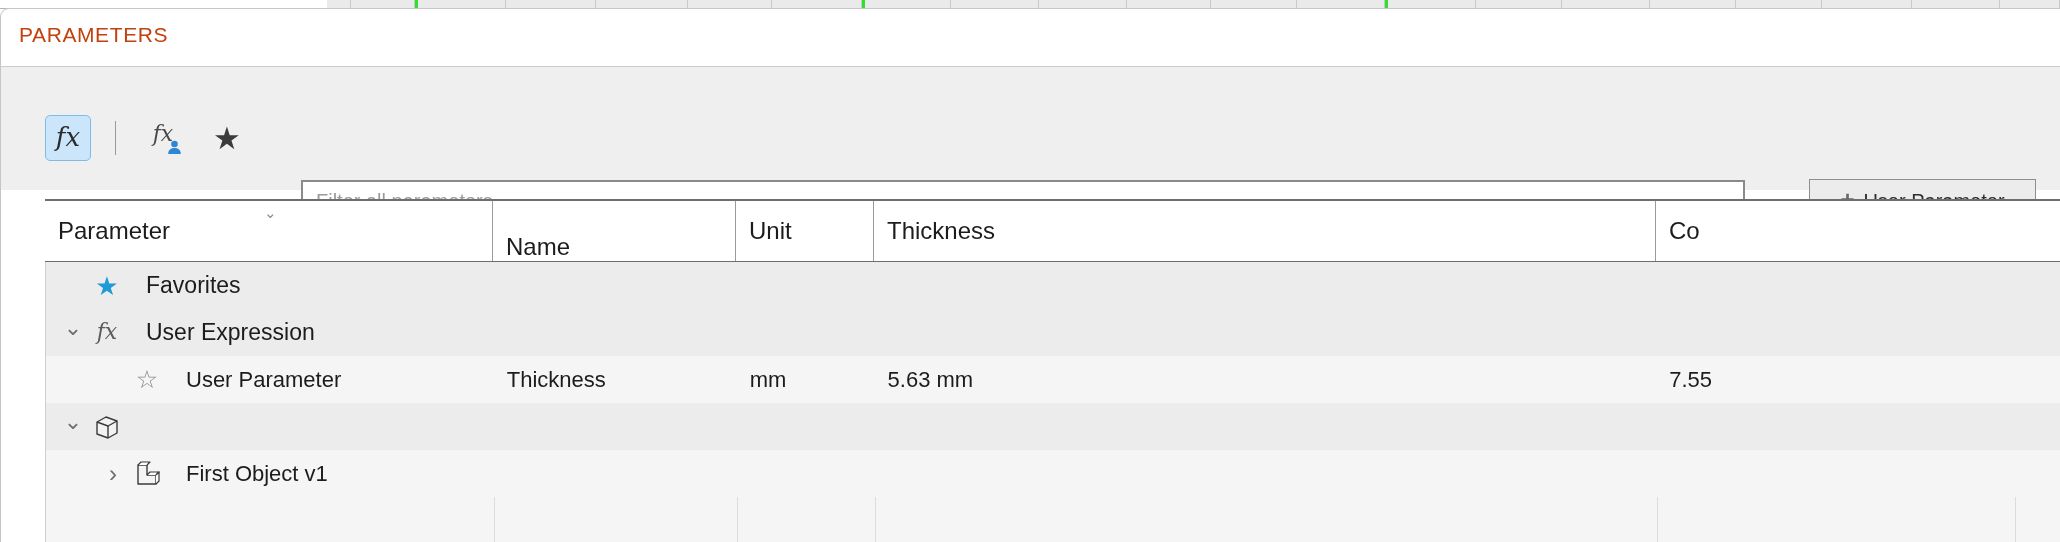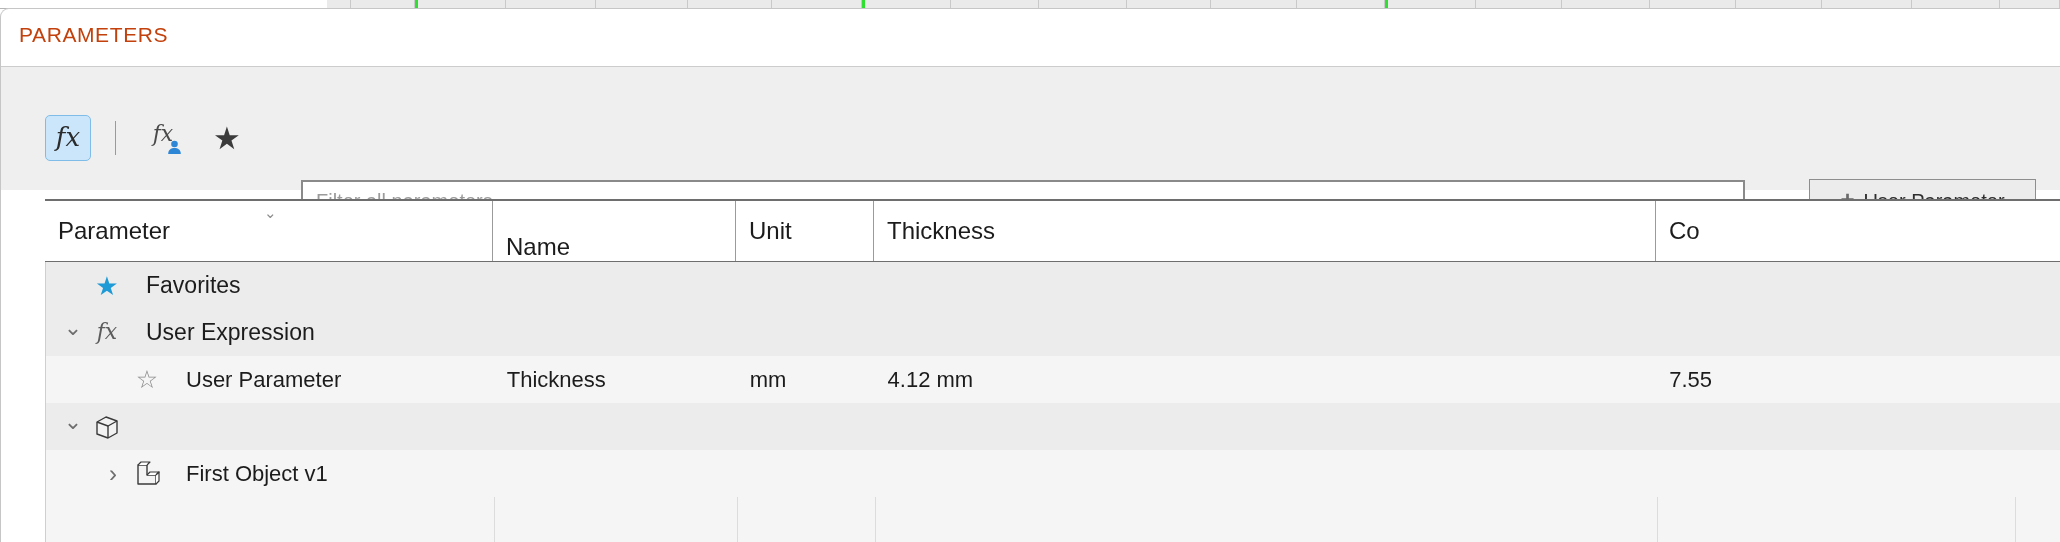--- a/index.html
+++ b/index.html
@@ -461,21 +461,21 @@
             <div class="cell param" style="width: 448px;">
               <span style="display: inline-block; flex: 0 0 auto; width: 52px;"></span>
               <span class="twisty spacer">&nbsp;</span>
               <span class="row-icon">
                 <span class="star-hollow">☆</span>
               </span>
               <span class="row-label">User Parameter</span>
             </div>
             <div class="cell" style="width: 243px; padding-left: 13px;">Thickness</div>
             <div class="cell" style="width: 138px; padding-left: 13px;">mm</div>
-            <div class="cell" style="width: 782px; padding-left: 13px;">4.12 mm</div>
+            <div class="cell" style="width: 782px; padding-left: 13px;">5.63 mm</div>
             <div class="cell" style="width: 358px; padding-left: 13px;">7.55</div>
             <div class="cell" style="width: 47px; padding-left: 13px;"></div>
           </div>
           <div class="trow group">
             <div class="cell param" style="width: 448px;">
               <span style="display: inline-block; flex: 0 0 auto; width: 12px;"></span>
               <span class="twisty" style="font-size: 22px; transform: translateY(-5px);">⌄</span>
               <span class="row-icon">
                 <svg width="28" height="28" viewBox="0 0 28 28">
                   <path d="M4 9 L13 4 L24 8 L24 20 L15 25 L4 21 Z" fill="#f2f2f2" stroke="#3a3a3a" stroke-width="1.4" stroke-linejoin="round"></path>

